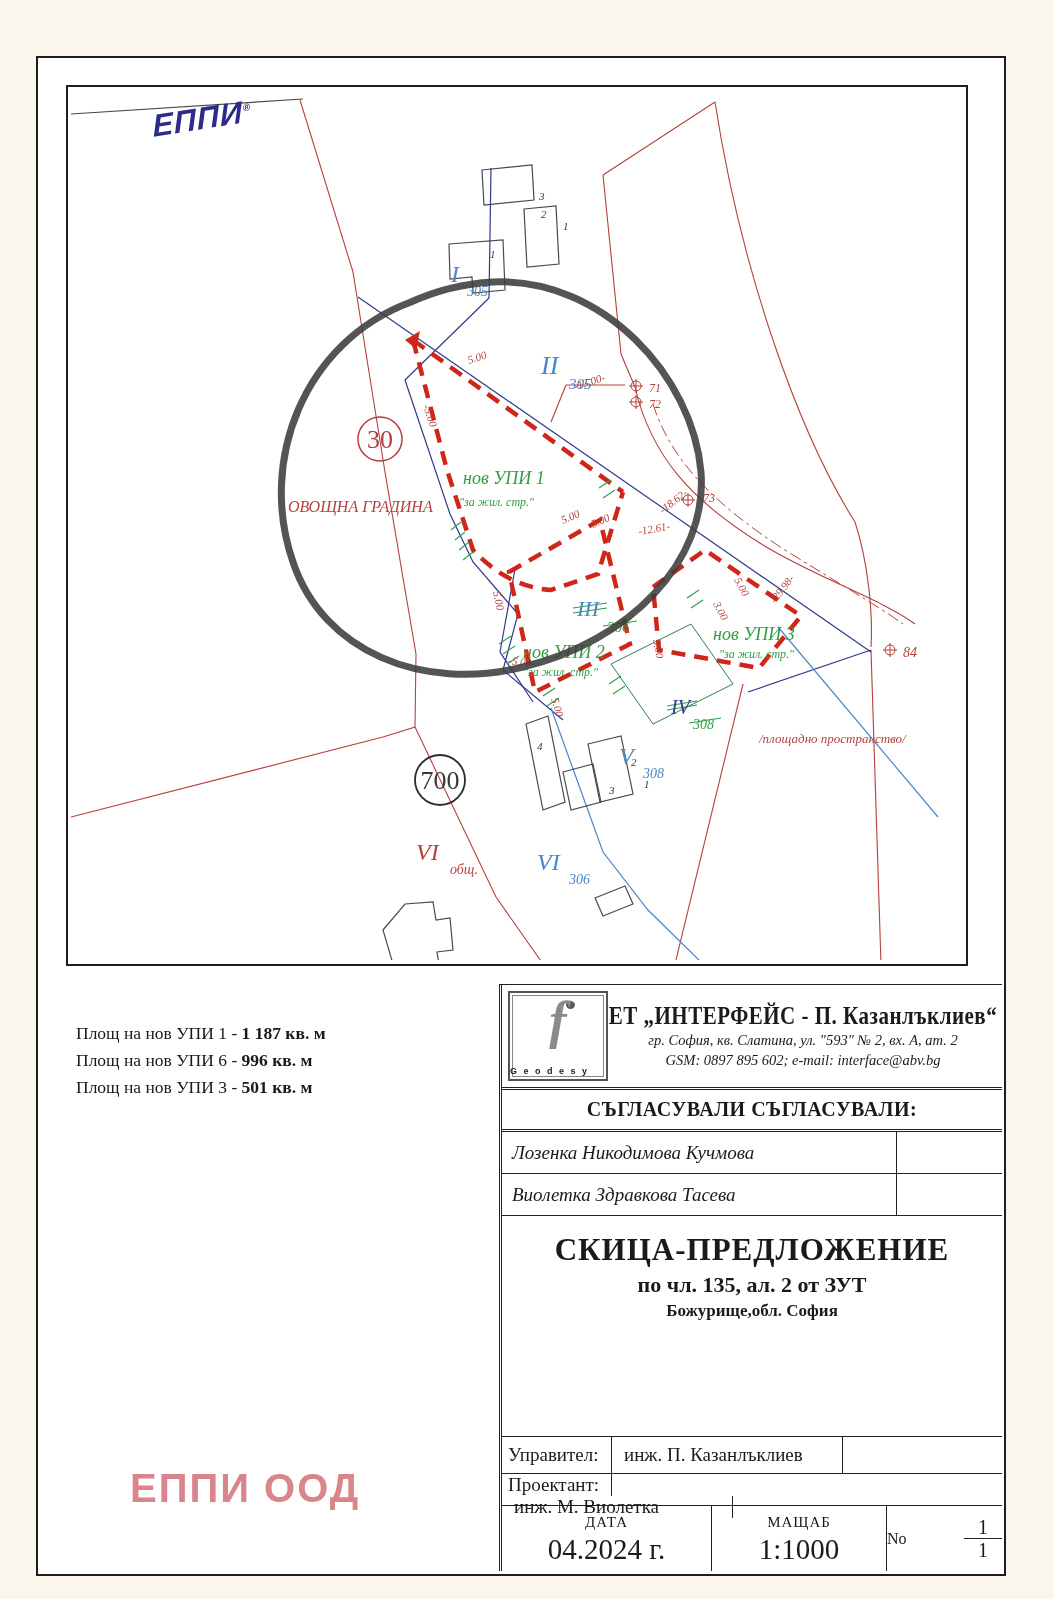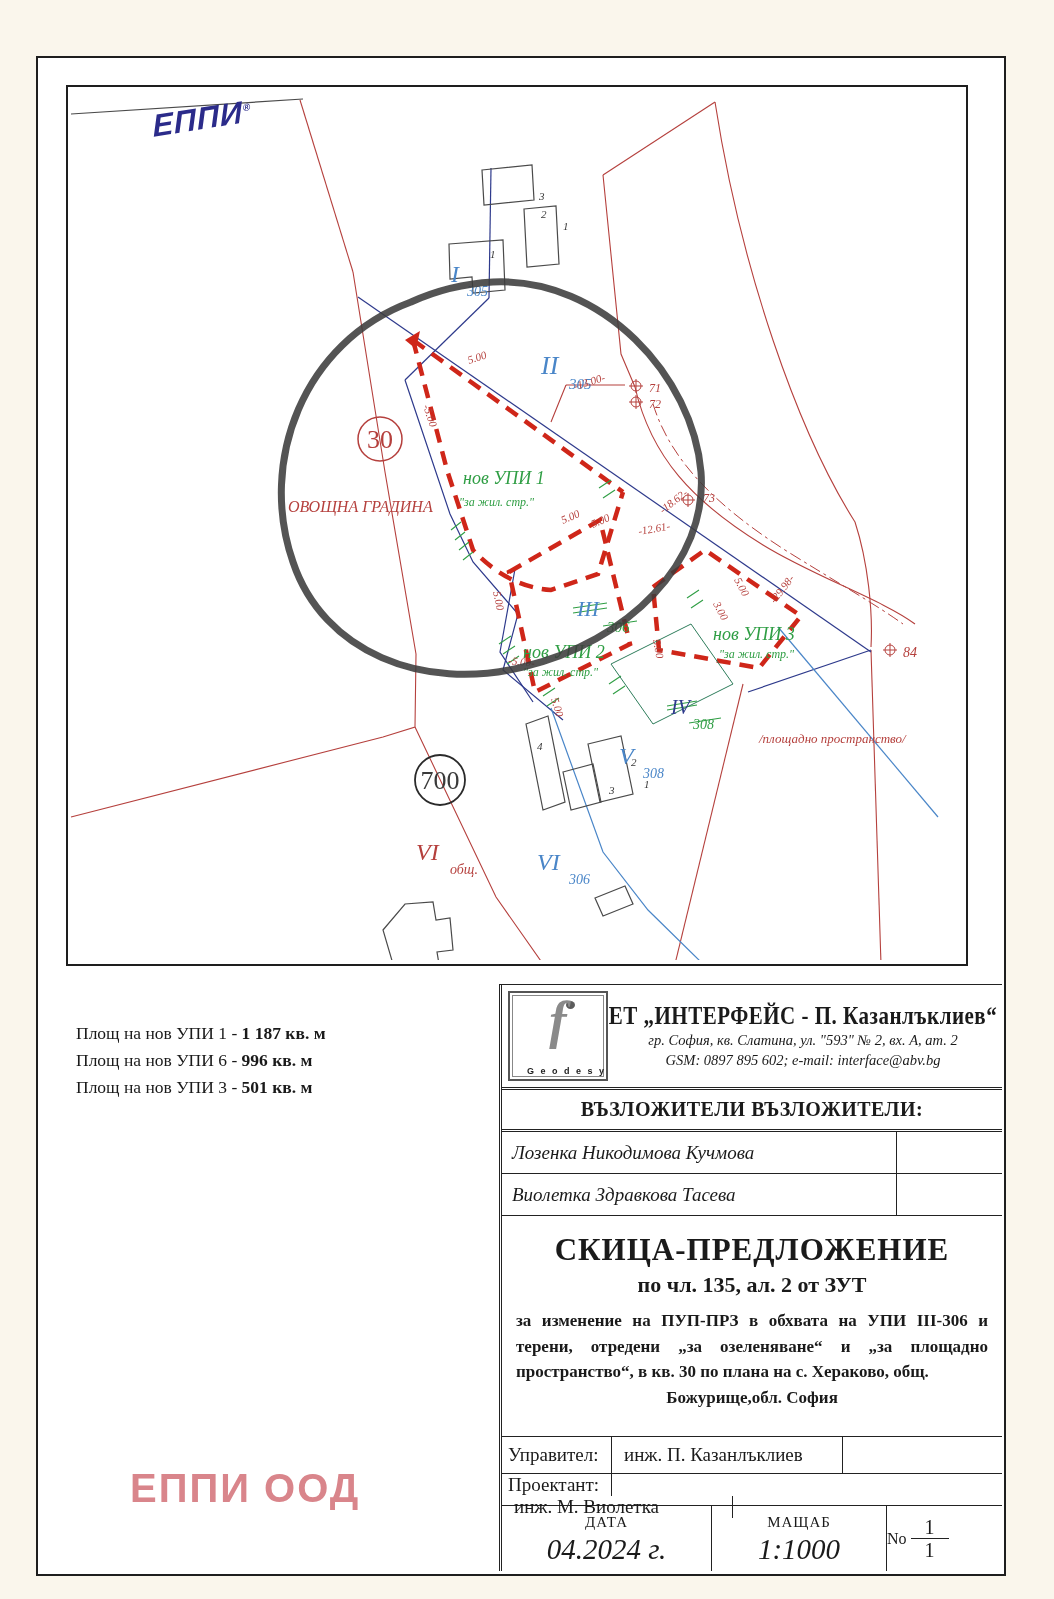--- a/index.html
+++ b/index.html
@@ -40,21 +40,21 @@
   
   .tb{position:absolute;left:461px;top:926px;width:503px;height:587px;
       border-left:3px double #222;border-top:1px solid #222;box-sizing:border-box;
       display:flex;flex-direction:column;background:#fff;}
   .tb-header{height:105px;border-bottom:3px double #222;display:flex;align-items:center;box-sizing:border-box;}
   .logo-box{width:96px;height:86px;margin-left:6px;border:2px solid #555;box-shadow:inset 0 0 0 2px #fff,inset 0 0 0 3px #888;
             position:relative;flex:none;}
   .logo-glyph{position:absolute;left:0;right:0;top:2px;text-align:center;
               font-style:italic;font-size:52px;color:#8a8a8a;font-weight:bold;line-height:1;}
   .logo-dot{position:absolute;left:56px;top:8px;width:9px;height:8px;border-radius:50%;background:#5c5c5c;}
-  .logo-caption{position:absolute;left:0;right:0;bottom:3px;text-align:right;
+  .logo-caption{position:absolute;left:0;right:10px;bottom:3px;text-align:left;
                 font-family:"Liberation Sans",sans-serif;font-weight:bold;font-size:9px;
                 letter-spacing:2px;color:#222;}
   .company{flex:1;text-align:center;padding-right:4px;}
   .company .nm{font-weight:bold;font-size:21px;letter-spacing:.5px;transform:scaleY(1.15);
                font-family:"Liberation Serif",serif;white-space:nowrap;}
   .company .ad,.company .ct{font-style:italic;font-size:14.5px;margin-top:3px;}
   .tb-agreed{height:42px;border-bottom:3px double #222;box-sizing:border-box;
              display:flex;align-items:center;justify-content:center;
              font-weight:bold;font-size:20px;letter-spacing:.5px;}
   .tb-name{height:42px;border-bottom:1px solid #222;box-sizing:border-box;display:flex;}
@@ -71,23 +71,23 @@
   .tb-row.r2{height:32px;flex-direction:column;}
   .tb-row .lab{width:110px;border-right:1px solid #222;box-sizing:border-box;
                display:flex;align-items:center;padding-left:6px;}
   .tb-row .val{width:231px;border-right:1px solid #222;box-sizing:border-box;
                display:flex;align-items:center;padding-left:12px;}
   .tb-row .sig{flex:1;}
   .tb-bottom{flex:1;display:flex;}
   .cell{box-sizing:border-box;text-align:center;}
   .c-date{width:210px;border-right:1px solid #222;}
   .c-scale{width:175px;border-right:1px solid #222;}
-  .c-no{flex:1;display:flex;align-items:center;justify-content:flex-start;gap:4px;}
+  .c-no{flex:1;display:flex;align-items:center;justify-content:space-between;gap:14px;}
   .cell .small{font-size:15px;letter-spacing:1px;margin-top:8px;}
-  .cell .big{font-size:29px;margin-top:2px;font-style:italic;}
+  .cell .big{font-size:29px;margin-top:2px;}
   .frac{display:inline-block;text-align:center;font-size:20px;line-height:1.1;}
   .frac .top{border-bottom:1.5px solid #222;padding:0 14px;}
   .no-lab{font-size:16px;}
   
   .watermark{position:absolute;left:92px;top:1408px;color:#d9858b;
              font-family:"Liberation Sans",sans-serif;font-weight:bold;
              font-size:40px;letter-spacing:2px;}
 </style>
 </head>
 <body>
@@ -245,35 +245,34 @@
         <div class="logo-glyph">f</div>
         <div class="logo-caption">G e o d e s y</div>
       </div>
       <div class="company">
         <div class="nm">ЕТ „ИНТЕРФЕЙС - П. Казанлъклиев“</div>
         <div class="ad">гр. София, кв. Слатина, ул. "593" № 2, вх. А, ат. 2</div>
         <div class="ct">GSM: 0897 895 602; e-mail: interface@abv.bg</div>
       </div>
     </div>
 
-    <div class="tb-agreed">ВЪЗЛОЖИТЕЛИ ВЪЗЛОЖИТЕЛИ:</div>
+    <div class="tb-agreed">СЪГЛАСУВАЛИ СЪГЛАСУВАЛИ:</div>
 
     <div class="tb-name">
       <div class="nmcell">Лозенка Никодимова Кучмова</div>
       <div class="sig"></div>
     </div>
     <div class="tb-name">
       <div class="nmcell">Виолетка Здравкова Тасева</div>
       <div class="sig"></div>
     </div>
 
     <div class="tb-title">
       <div class="t1">СКИЦА-ПРЕДЛОЖЕНИЕ</div>
       <div class="t2">по чл. 135, ал. 2 от ЗУТ</div>
-      <div class="t3">за изменение на ПУП-ПРЗ в обхвата на УПИ III-306 и терени, отредени „за озеленяване“ и „за площадно пространство“, в кв. 30 по плана на с. Хераково, общ.</div>
       <div class="t4">Божурище,обл. София</div>
     </div>
 
     <div class="tb-row">
       <div class="lab">Управител:</div>
       <div class="val">инж. П. Казанлъклиев</div>
       <div class="sig"></div>
     </div>
     <div class="tb-row r2">
       <div class="lab">Проектант:</div>

